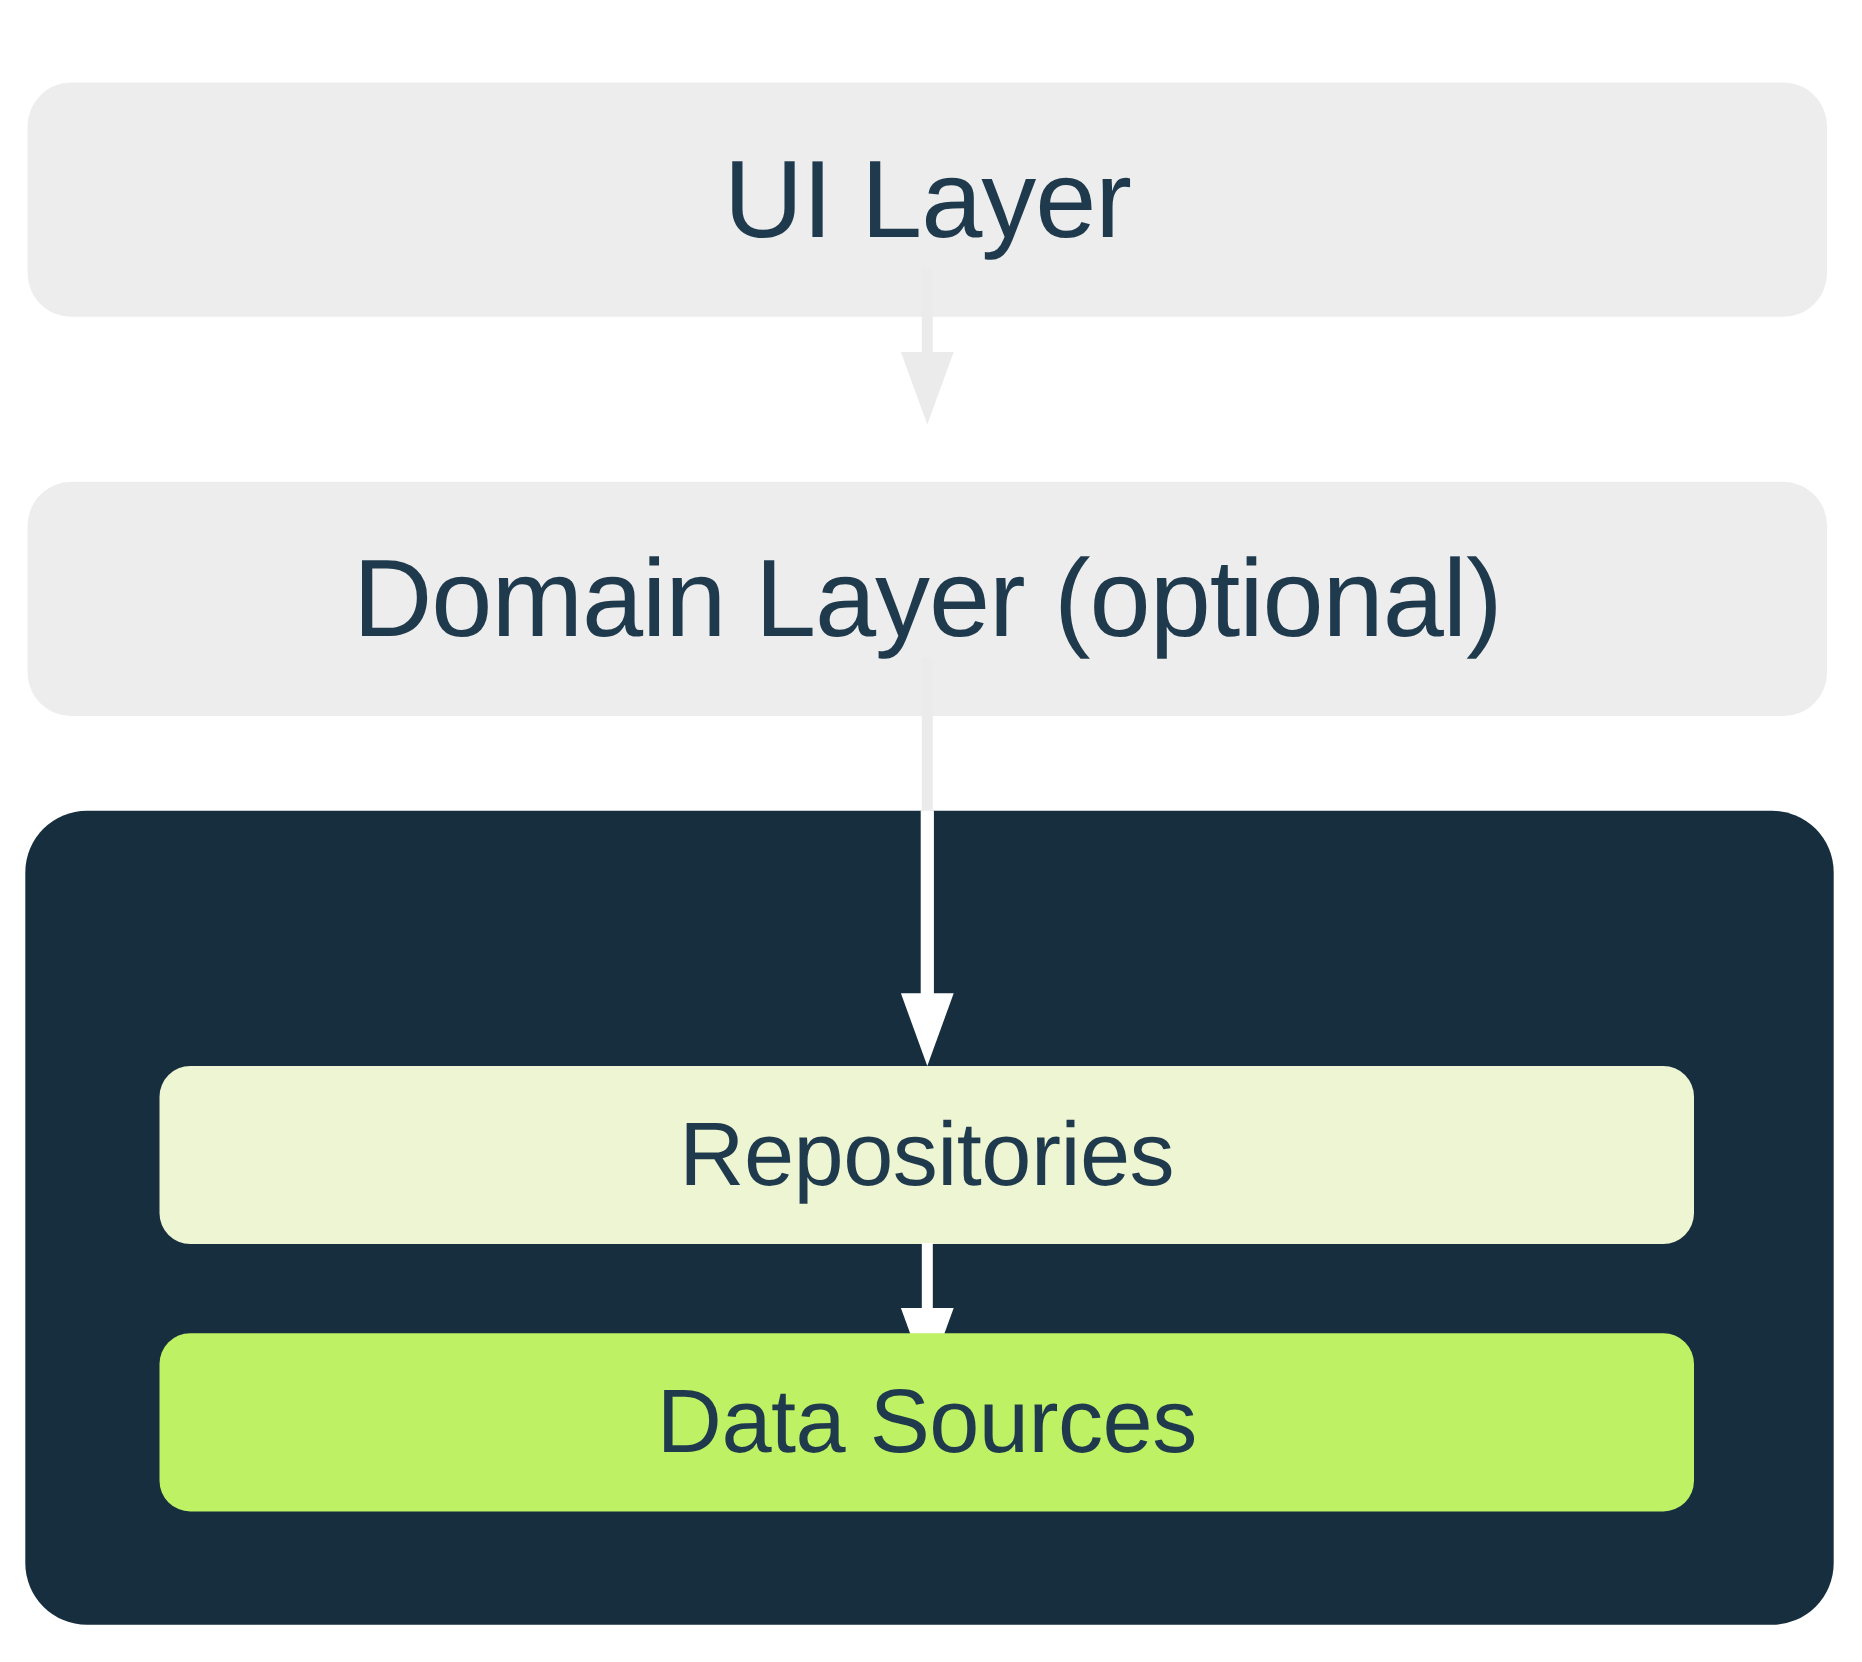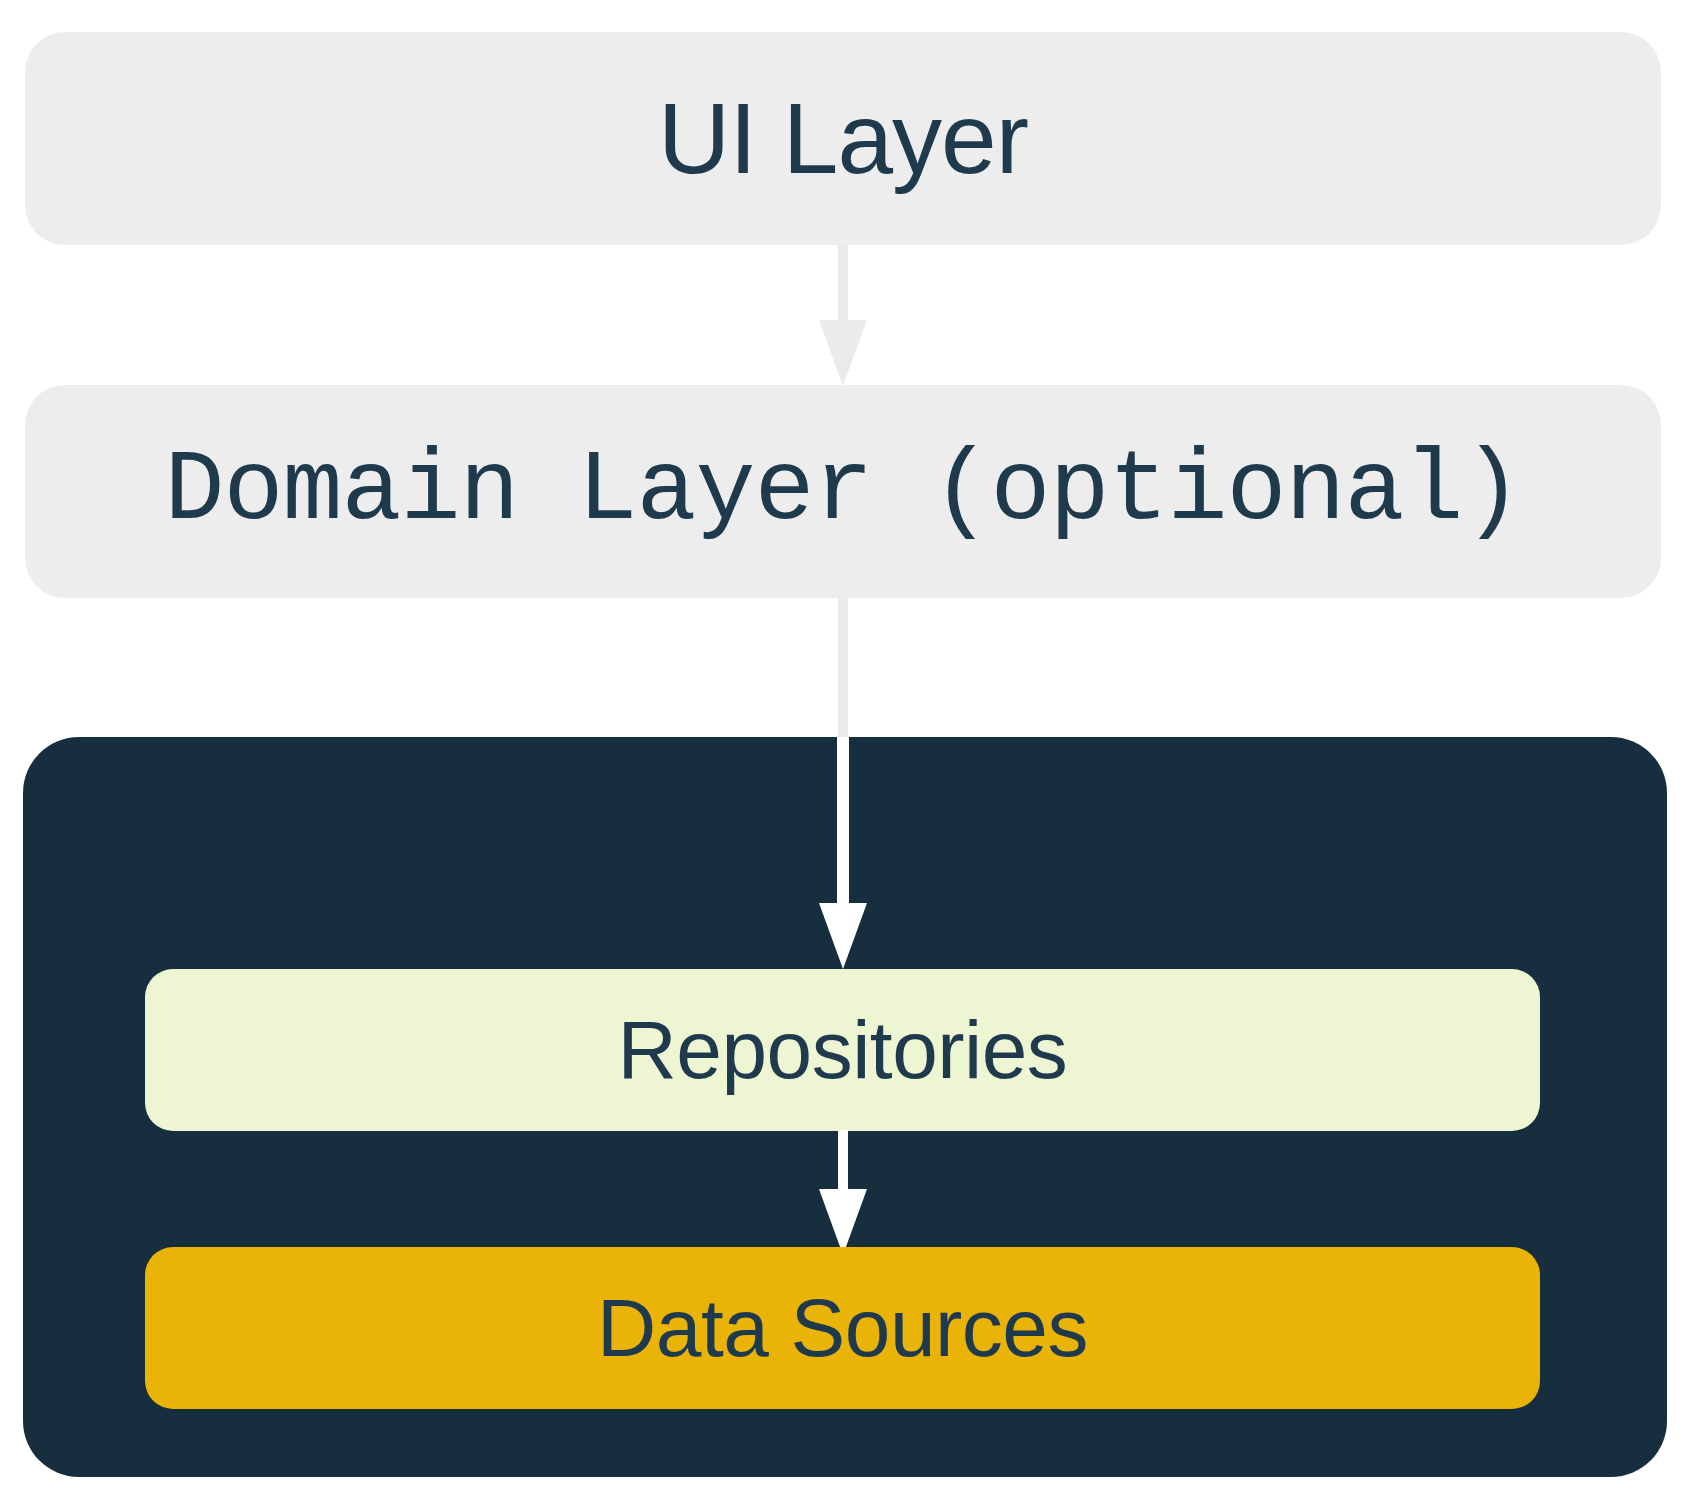--- a/index.html
+++ b/index.html
@@ -24,23 +24,24 @@
   }
   .layer-gray {
     left: 25px;
     width: 1636px;
     height: 213px;
     background: #EDEDED;
     border-radius: 40px;
     color: #1F3A4D;
     font-size: 100px;
     letter-spacing: -1px;
+    margin-top: 43px;
   }
   .box-ui { top: 32px; }
-  .box-domain { top: 385px; font-family: Liberation Mono, monospace; }
+  .box-domain { top: 395px; }
   .box-data-layer {
     left: 23px;
     top: 737px;
     width: 1644px;
     height: 740px;
     background: #172E3F;
     border-radius: 56px;
   }
   .data-layer-title {
     position: absolute;
@@ -58,22 +59,22 @@
     border-radius: 28px;
     color: #1F3A4D;
     font-size: 82px;
     letter-spacing: -0.5px;
   }
   .box-repositories {
     top: 969px;
     background: #EEF5D2;
   }
   .box-data-sources {
-    top: 1247px;
-    background: #eab308;
+    top: 1212px;
+    background: #bef264;
   }
   .arrow {
     position: absolute;
     display: block;
   }
   .a1 { left: 818px; top: 244px; }
   .a2 { left: 817px; top: 598px; }
   .a3 { left: 818px; top: 1130px; }
   .label { white-space: nowrap; }
 </style>

